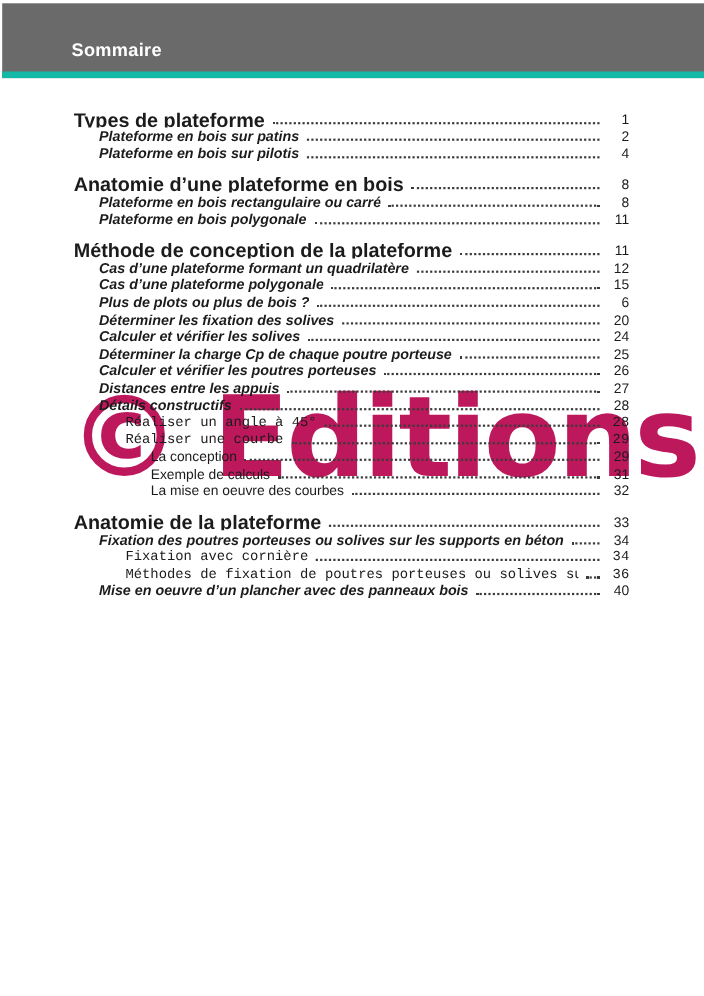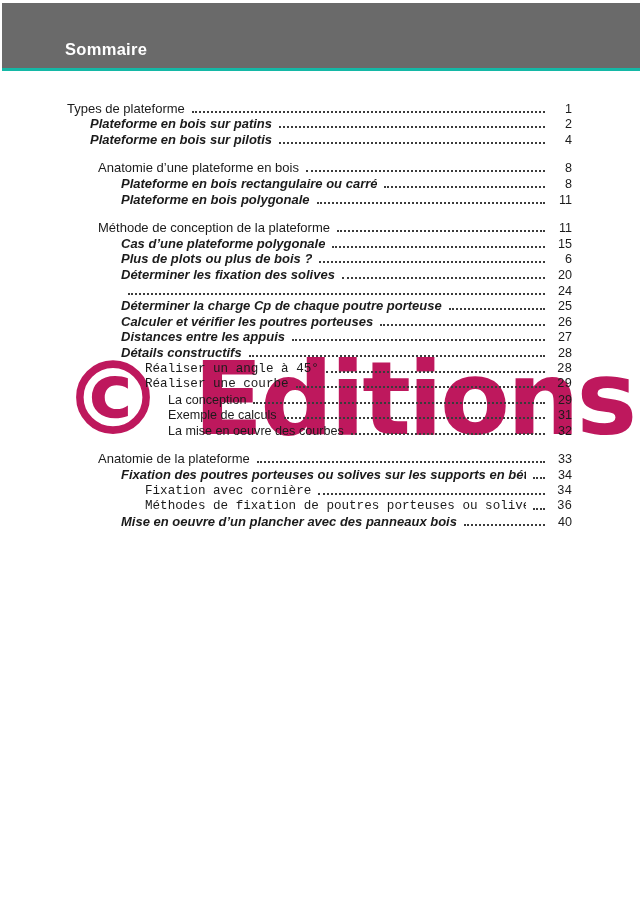--- a/index.html
+++ b/index.html
@@ -18,21 +18,21 @@
   }
 
   
   .header-bar {
     position: absolute;
     top: 3px;
     left: 2px;
     right: 0;
     height: 68px;
     background: #6a6a6a;
-    border-bottom: 3px solid #14b8a6;
+    border-bottom: 6px solid #14b8a6;
     display: flex;
     align-items: flex-end;
     box-sizing: border-box;
     padding: 0 0 9px 63px;
     z-index: 3;
   }
   .header-title {
     color: #ffffff;
     font-size: 16.5px;
     font-weight: bold;
@@ -71,21 +71,21 @@
   }
 
   
   .toc {
     position: absolute;
     top: 100px;
     left: 67px;
     right: 68px;
     z-index: 2;
   }
-  .toc-group + .toc-group { margin-top: 13px; margin-left: 31px; }
+  .toc-group + .toc-group { margin-top: 13px; }
 
   .toc-row {
     display: flex;
     align-items: flex-end;
     height: 15.6px;
     box-sizing: border-box;
   }
   .toc-label {
     white-space: nowrap;
     overflow: hidden;
@@ -102,21 +102,21 @@
     width: 22px;
     text-align: right;
     font-size: 12.6px;
     line-height: 14px;
     font-weight: normal;
     font-style: normal;
     flex: 0 0 auto;
   }
 
   .lvl1 { padding-left: 0; }
-  .lvl1 .toc-label { font-weight: normal; font-size: 13px; }
+  .lvl1 .toc-label { font-weight: bold; font-size: 18px; }
   .lvl2 { padding-left: 23px; }
   .lvl2 .toc-label { font-weight: bold; font-style: italic; font-size: 13px; }
   .lvl3 { padding-left: 47px; font-family: Liberation Mono, monospace; }
   .lvl4 { padding-left: 70px; }
 </style>
 </head>
 <body>
 
 <div class="page">
 
@@ -163,35 +163,41 @@
           <span class="toc-page">11</span>
         </div>
       </div>
       <div class="toc-group">
         <div class="toc-row lvl1">
           <span class="toc-label">Méthode de conception de la plateforme</span>
           <span class="toc-dots"></span>
           <span class="toc-page">11</span>
         </div>
         <div class="toc-row lvl2">
+          <span class="toc-label">Cas d’une plateforme formant un quadrilatère</span>
+          <span class="toc-dots"></span>
+          <span class="toc-page">12</span>
+        </div>
+        <div class="toc-row lvl2">
           <span class="toc-label">Cas d’une plateforme polygonale</span>
           <span class="toc-dots"></span>
           <span class="toc-page">15</span>
         </div>
         <div class="toc-row lvl2">
           <span class="toc-label">Plus de plots ou plus de bois ?</span>
           <span class="toc-dots"></span>
           <span class="toc-page">6</span>
         </div>
         <div class="toc-row lvl2">
           <span class="toc-label">Déterminer les fixation des solives</span>
           <span class="toc-dots"></span>
           <span class="toc-page">20</span>
         </div>
         <div class="toc-row lvl2">
+          <span class="toc-label">Calculer et vérifier les solives</span>
           <span class="toc-dots"></span>
           <span class="toc-page">24</span>
         </div>
         <div class="toc-row lvl2">
           <span class="toc-label">Déterminer la charge Cp de chaque poutre porteuse</span>
           <span class="toc-dots"></span>
           <span class="toc-page">25</span>
         </div>
         <div class="toc-row lvl2">
           <span class="toc-label">Calculer et vérifier les poutres porteuses</span>

